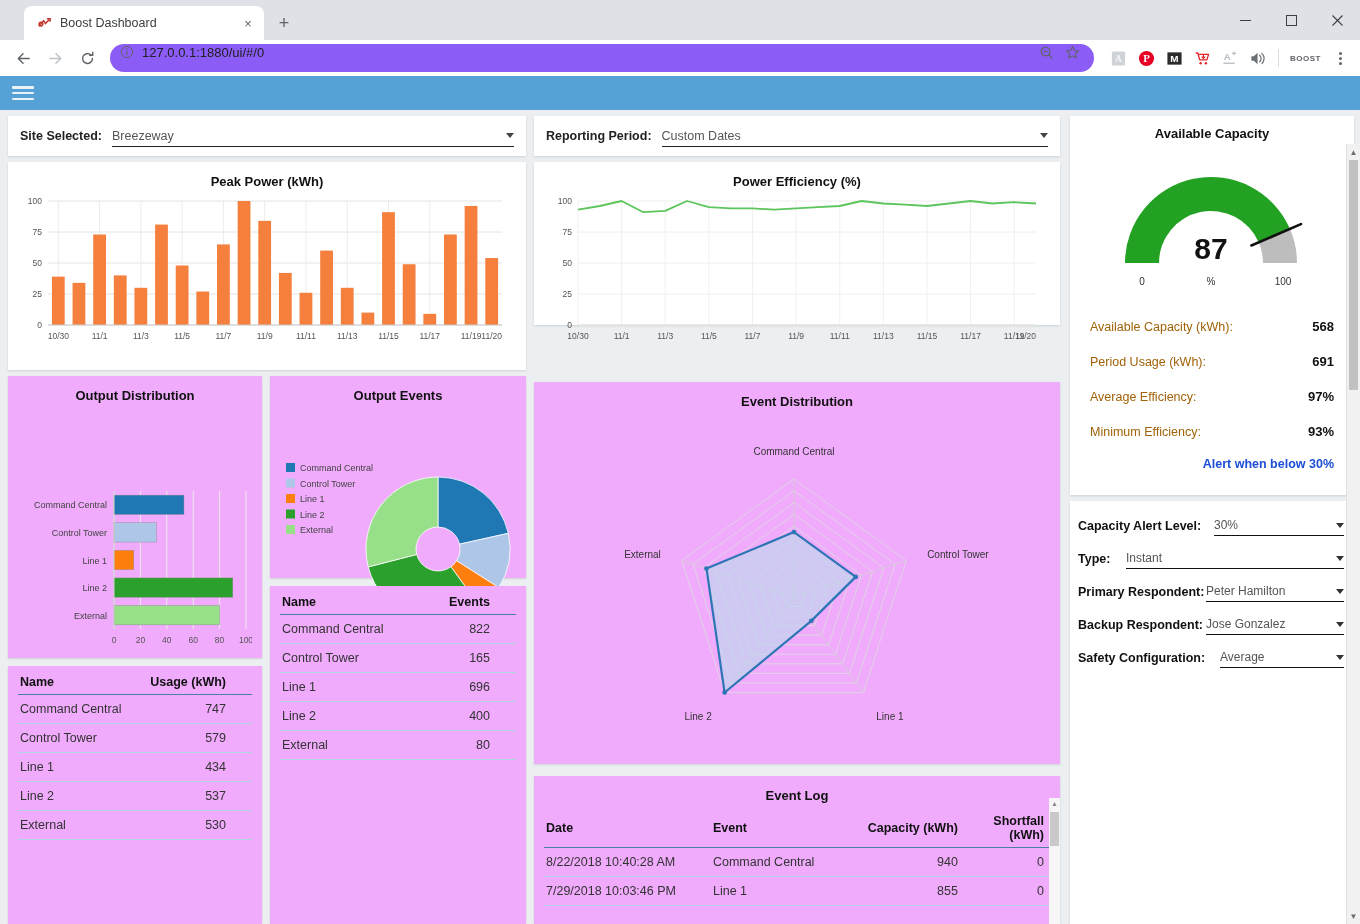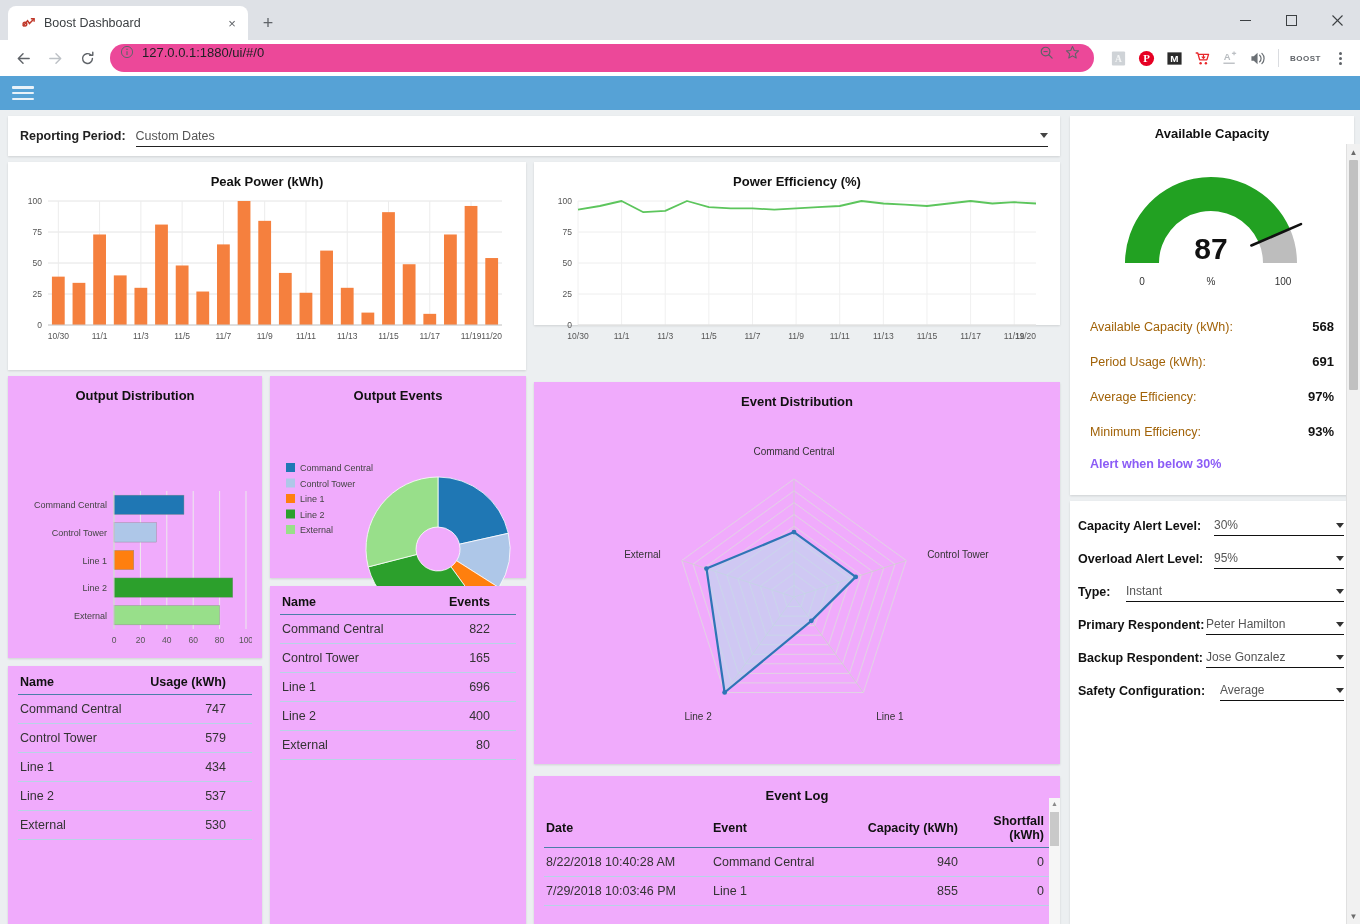--- a/index.html
+++ b/index.html
@@ -8,38 +8,38 @@
     margin: 0; padding: 0;
     width: 1360px; height: 924px;
     overflow: hidden;
     font-family: "Liberation Sans", sans-serif;
     background: #ffffff;
   }
 
   
   .browser { width: 1360px; height: 924px; display: flex; flex-direction: column; background:#dee1e6; }
 
-  .titlebar { height: 40px; background:#dee1e6; display:flex; align-items:flex-end; position:relative; flex:0 0 40px; }
+  .titlebar { height: 40px; background:#dee1e6; display:flex; align-items:flex-end; position:relative; flex:0 0 40px;padding-left:16px; }
   .tab {
     margin-left: 8px; width: 240px; height: 34px; background:#fff;
     border-radius: 8px 8px 0 0; display:flex; align-items:center; padding: 0 8px 0 12px; gap:8px;
     position:relative;
   }
   .tab-favicon { width:16px; height:16px; flex:0 0 16px; display:flex; align-items:center; justify-content:center; }
   .tab-title { font-size:12.5px; color:#3c4043; flex:1; white-space:nowrap; overflow:hidden; text-overflow:ellipsis; }
   .tab-close { width:16px; height:16px; display:flex; align-items:center; justify-content:center; color:#5f6368; font-size:13px; cursor:pointer; }
   .newtab { width:28px; height:28px; margin-left:6px; margin-bottom:3px; display:flex; align-items:center; justify-content:center; color:#5f6368; font-size:18px; cursor:pointer; }
   .wincontrols { position:absolute; right:0; top:0; height:40px; display:flex; }
   .wincontrol { width:46px; height:40px; display:flex; align-items:center; justify-content:center; color:#3c4043; cursor:pointer; }
 
   .toolbar { height: 36px; background:#fff; display:flex; align-items:center; padding: 0 8px; gap:2px; flex:0 0 36px; }
   .nav-btn { width:30px; height:30px; border-radius:50%; display:flex; align-items:center; justify-content:center; color:#5f6368; cursor:pointer; flex:0 0 30px; }
   .nav-btn.disabled { color:#bdc1c6; }
   .omnibox {
-    flex:1; height:28px; background:#ec4899; border-radius:14px; display:flex; align-items:center;
+    flex:1; height:28px; background:#8b5cf6; border-radius:14px; display:flex; align-items:center;
     padding: 0 10px 12px 10px; gap:8px; margin: 0 6px; min-width:0;
   }
   .omnibox-url { font-size:13px; color:#202124; white-space:nowrap; overflow:hidden; text-overflow:ellipsis; }
   .omni-icons { display:flex; align-items:center; gap:2px; margin-left:auto; }
   .ext-icons { display:flex; align-items:center; gap:4px; padding-left:4px; }
   .ext-icon { width:24px; height:24px; display:flex; align-items:center; justify-content:center; cursor:pointer; }
   .ext-sep { width:1px; height:18px; background:#dadce0; margin:0 4px; }
   .boost-badge { font-size:8px; font-weight:bold; color:#5f6368; letter-spacing:0.5px; cursor:pointer; padding:0 3px; }
   .menu-dots { width:24px; height:24px; display:flex; flex-direction:column; align-items:center; justify-content:center; gap:2px; cursor:pointer; }
   .menu-dots i { width:3px; height:3px; border-radius:50%; background:#5f6368; display:block; }
@@ -91,21 +91,21 @@
   table.dt th.num, table.dt td.num { text-align:right; padding-right:26px; }
   table.dt.evlog th.num, table.dt.evlog td.num { text-align:right; padding-right:6px; }
 
   
   .rc-top { background:#fff; box-shadow:0 1px 2px rgba(0,0,0,0.12); margin:6px 6px 0 2px; padding:10px 6px 8px 6px; }
   .rc-title { text-align:center; font-size:13px; font-weight:bold; color:#111; margin-bottom:4px; }
   .stats { padding:14px 14px 6px 14px; }
   .stat-row { display:flex; align-items:baseline; justify-content:space-between; padding:10px 0; }
   .stat-label { font-size:12.5px; color:#a16207; }
   .stat-value { font-size:13px; font-weight:bold; color:#111; }
-  .alert-line { text-align:left; font-size:12.5px; font-weight:bold; color:#8b5cf6; padding:8px 0 10px 0; }
+  .alert-line { text-align:right; font-size:12.5px; font-weight:bold; color:#1d4ed8; padding:8px 0 10px 0; }
 
   .rc-form { background:#fff; box-shadow:0 1px 2px rgba(0,0,0,0.12); margin:6px 6px 0 2px; padding:6px 10px 6px 8px; flex:1; }
   .form-row { display:flex; align-items:center; padding:8px 0 4px 0; }
   .form-label { font-size:12.5px; font-weight:bold; color:#111; white-space:nowrap; margin-right:8px; }
   .form-field { flex:1; border-bottom:1.5px solid #111; display:flex; align-items:center; height:21px; min-width:0; }
   .form-value { font-size:12px; color:#555; white-space:nowrap; overflow:hidden; text-overflow:ellipsis; }
   .form-caret { margin-left:auto; width:0; height:0; border-left:4px solid transparent; border-right:4px solid transparent; border-top:5px solid #333; flex:0 0 auto; }
 
   
   .pg-scroll { position:absolute; right:0; top:34px; bottom:0; width:14px; background:#f1f1f1; border-left:1px solid #e0e0e0; }
@@ -267,20 +267,27 @@
           <i></i>
           <i></i>
         </div>
     </div>
 
     <div class="content">
 
       <div class="left-col">
 
         <div class="selector-row">
+          <div class="sel-card site">
+            <span class="sel-label">Site Selected:</span>
+            <span class="sel-field">
+              <span class="sel-value">Breezeway</span>
+              <span class="sel-caret"></span>
+            </span>
+          </div>
           <div class="sel-card period">
             <span class="sel-label">Reporting Period:</span>
             <span class="sel-field">
               <span class="sel-value">Custom Dates</span>
               <span class="sel-caret"></span>
             </span>
           </div>
         </div>
 
         <div class="row1">
@@ -626,27 +633,20 @@
         <div class="rc-form">
           <div id="settingsBody">
               <div class="form-row">
                 <span class="form-label" style="width: 128px;">Capacity Alert Level:</span>
                 <span class="form-field">
                   <span class="form-value">30%</span>
                   <span class="form-caret"></span>
                 </span>
               </div>
               <div class="form-row">
-                <span class="form-label" style="width: 128px;">Overload Alert Level:</span>
-                <span class="form-field">
-                  <span class="form-value">95%</span>
-                  <span class="form-caret"></span>
-                </span>
-              </div>
-              <div class="form-row">
                 <span class="form-label" style="width: 40px;">Type:</span>
                 <span class="form-field">
                   <span class="form-value">Instant</span>
                   <span class="form-caret"></span>
                 </span>
               </div>
               <div class="form-row">
                 <span class="form-label" style="width: 120px;">Primary Respondent:</span>
                 <span class="form-field">
                   <span class="form-value">Peter Hamilton</span>

